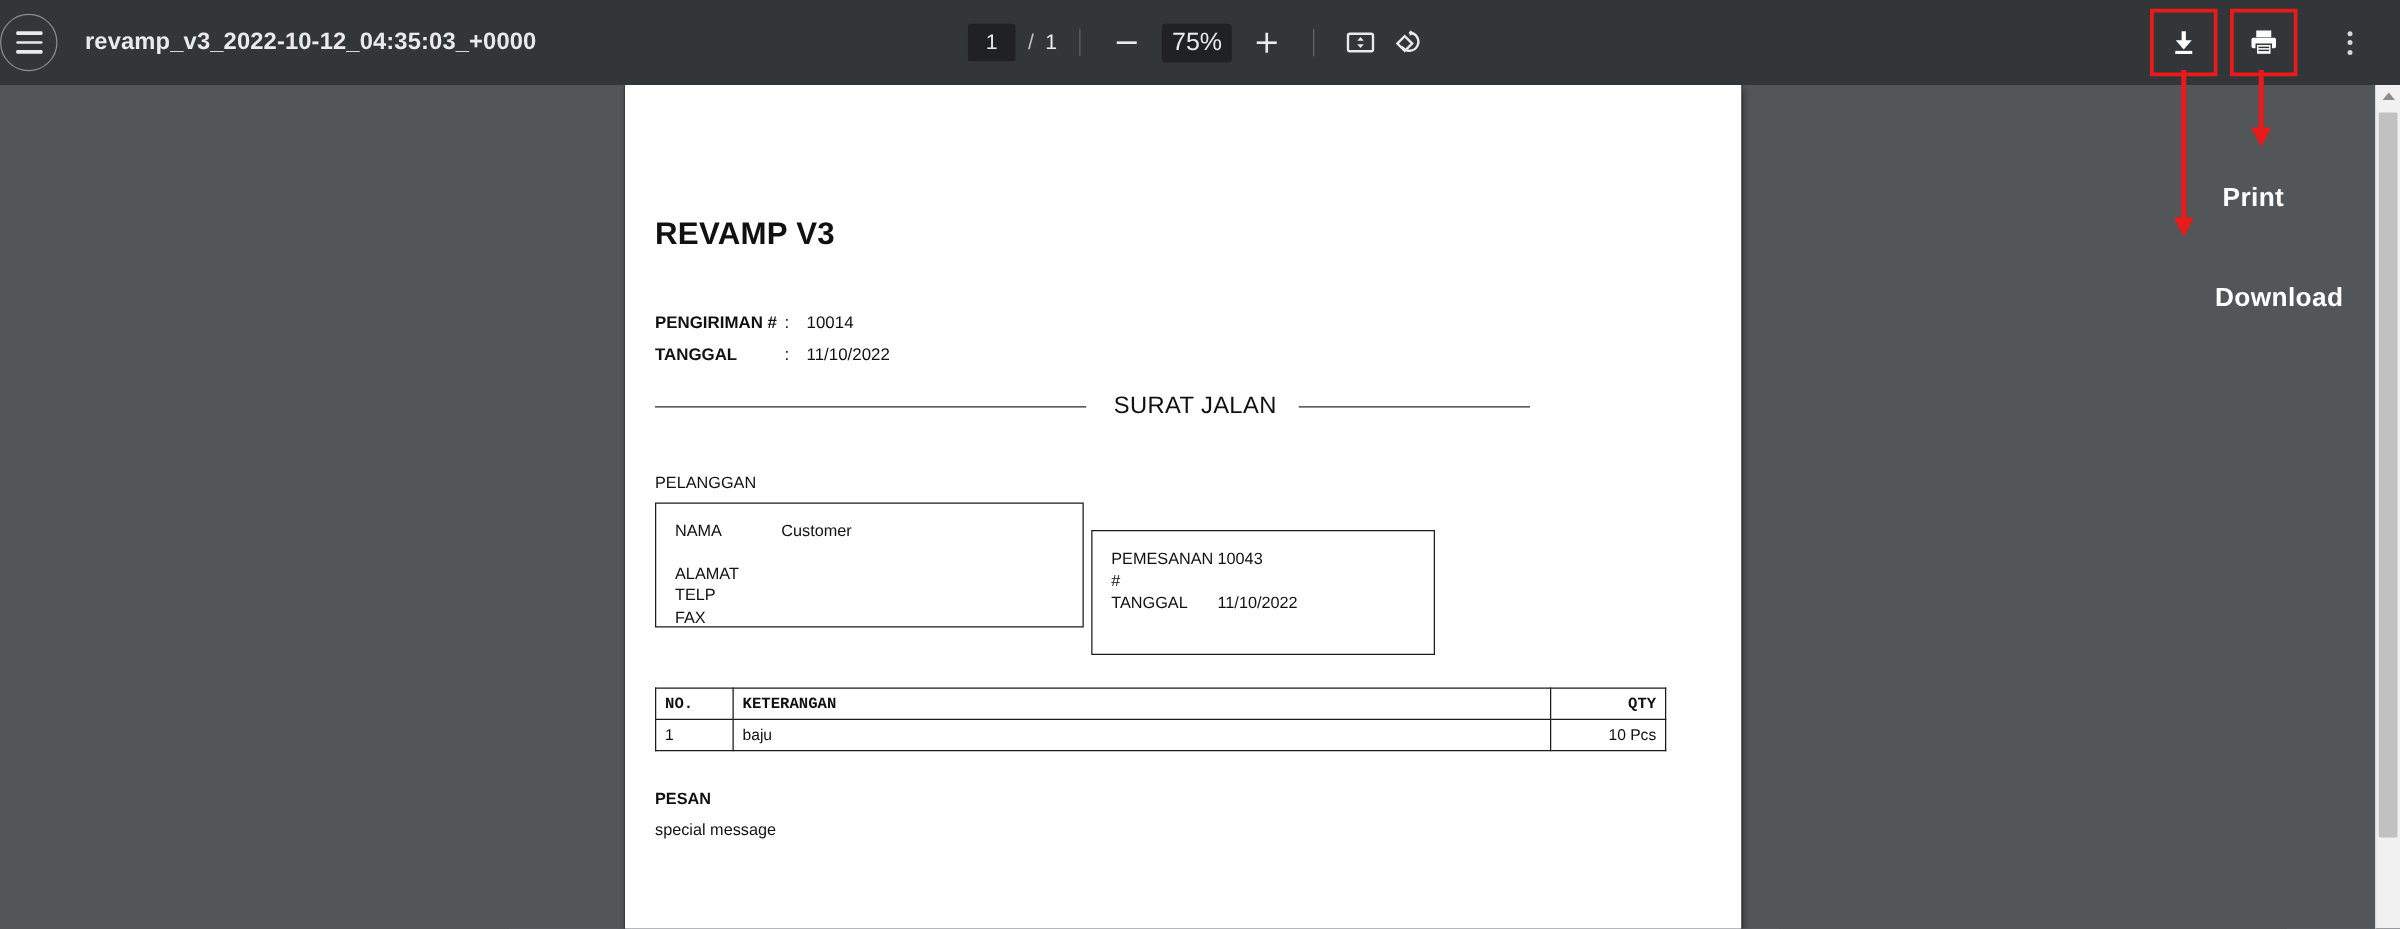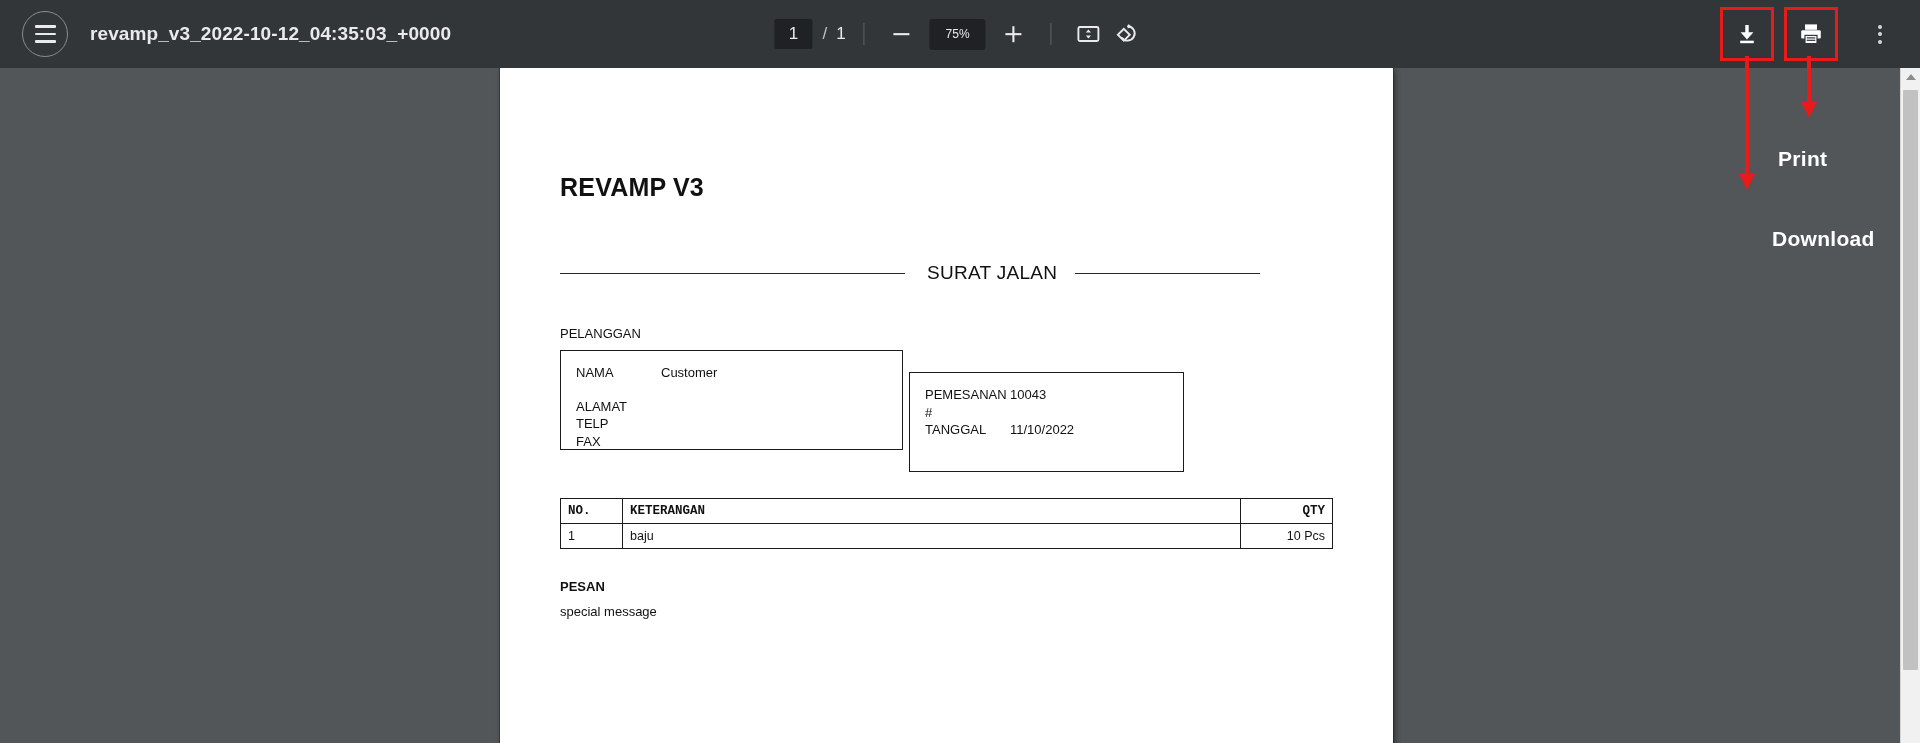--- a/index.html
+++ b/index.html
@@ -21,21 +21,20 @@
   
   .toolbar {
     position: absolute; top: 0; left: 0;
     width: 1920px; height: 68px;
     background: #323639;
     display: flex; align-items: center;
     z-index: 30;
   }
   .tb-left {
     display: flex; align-items: center;
-    padding-left: 22px;
     flex: 0 0 auto;
   }
   .menu-btn {
     width: 46px; height: 46px;
     border-radius: 50%;
     border: 1.5px solid #8a8d8f;
     display: flex; flex-direction: column;
     align-items: center; justify-content: center;
     gap: 5px;
     cursor: pointer;
@@ -91,21 +90,21 @@
     cursor: pointer;
     border-radius: 3px;
   }
   .icon-btn svg { display: block; }
 
   .zoom-level {
     min-width: 56px; height: 31px;
     background: #202124;
     border-radius: 3px;
     color: #e8eaed;
-    font-size: 12px;
+    font-size: 20px;
     display: flex; align-items: center; justify-content: center;
     margin: 0 9px;
     cursor: pointer;
   }
 
   .tb-right {
     position: absolute;
     right: 20px; top: 0;
     height: 68px;
     display: flex; align-items: center;
@@ -153,21 +152,21 @@
   }
   .page {
     position: absolute;
     left: 500px; top: 0;
     width: 893px;
     height: 1160px;
     background: #ffffff;
     box-shadow: 0 0 0 1px rgba(0,0,0,.28), 2px 2px 6px rgba(0,0,0,.4);
   }
   .page-inner {
-    padding: 55px 60px 0 60px;
+    padding: 55px 60px 0 24px;
     color: #111;
   }
 
   .doc-h1 {
     font-size: 25px;
     font-weight: 700;
     letter-spacing: .2px;
     margin-bottom: 48px;
     margin-top: 50px;
   }
@@ -368,20 +367,36 @@
   <div class="anno-label" style="left:1778px; top:147px;">Print</div>
   <div class="anno-label" style="left:1772px; top:227px;">Download</div>
 
   <div class="doc-area">
     <div class="page">
       <div class="page-inner">
 
         <div class="doc-h1">REVAMP V3</div>
 
         <div class="meta-row">
+          <div class="meta-right">
+            <table>
+              <tbody>
+                  <tr>
+                <td class="mr-key">PENGIRIMAN #</td>
+                <td class="mr-colon">:</td>
+                <td>10014</td>
+              </tr>
+              <tr>
+                <td class="mr-key">TANGGAL</td>
+                <td class="mr-colon">:</td>
+                <td>11/10/2022</td>
+              </tr>
+            </tbody>
+              </table>
+          </div>
         </div>
 
         <div class="title-rule">
           <div class="rule-line rule-l"></div>
           <div class="rule-title">SURAT JALAN</div>
           <div class="rule-line rule-r"></div>
         </div>
 
         <div class="sect-label">PELANGGAN</div>
 

